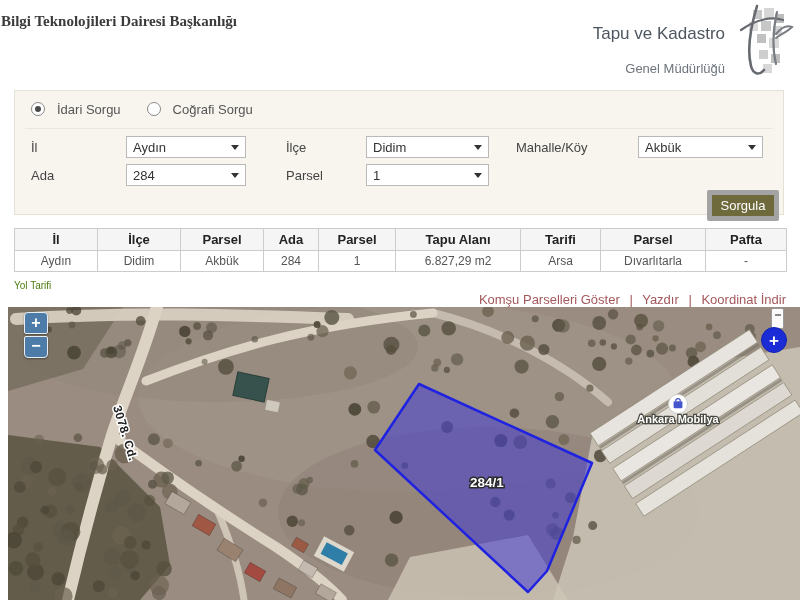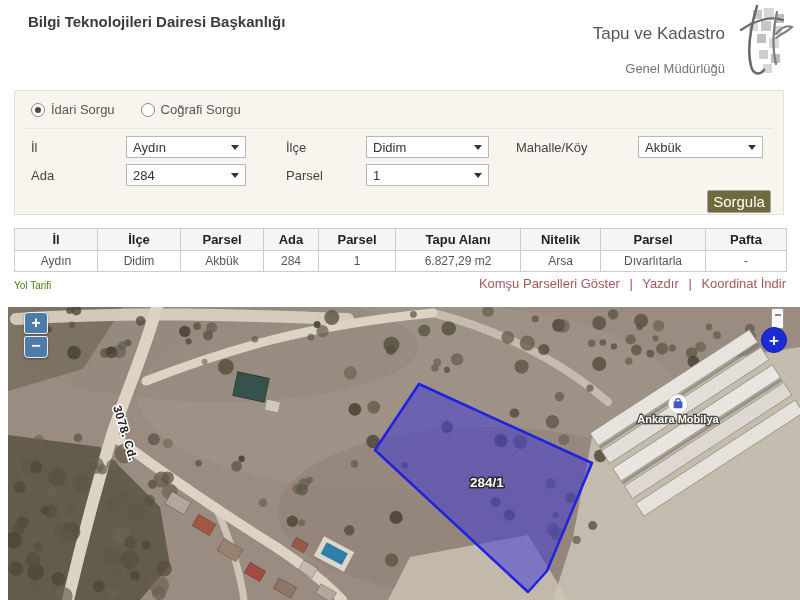--- a/index.html
+++ b/index.html
@@ -1,63 +1,63 @@
 <!DOCTYPE html>
 <html><head>
 <meta charset="utf-8">
 <style>
   html,body{margin:0;padding:0;background:#fff;}
   #app{position:relative;width:800px;height:600px;overflow:hidden;
        font-family:"Liberation Sans",sans-serif;background:#ffffff;}
   .abs{position:absolute;}
 
   
-  .page-title{left:28px;top:13px;font-size:15px;font-weight:bold;color:#3b3b3b;}
+  .page-title{left:1px;top:13px;font-size:15px;font-weight:bold;color:#3b3b3b;font-family:Liberation Serif, serif;}
   .page-subtitle{left:10px;top:37px;font-size:15px;color:#979797;}
   .org-block{left:440px;top:24px;width:285px;text-align:right;}
   .org-l1{font-size:17px;color:#4e565f;text-align:right;}
   .org-l2{font-size:13px;color:#6d747c;margin-top:17px;}
   .logo{left:731px;top:4px;}
 
   
   .form-panel{left:14px;top:90px;width:770px;height:125px;background:#f7f5ee;
               border:1px solid #e4e1d7;box-sizing:border-box;}
   .radio-row{left:16px;top:11px;display:flex;gap:26px;align-items:center;}
-  .radio{display:flex;align-items:flex-end;gap:6px;cursor:pointer;}
+  .radio{display:flex;align-items:flex-start;gap:12px;cursor:pointer;}
   .radio-circ{width:12px;height:12px;border-radius:50%;border:1px solid #8a8a8a;
               background:#fff;display:inline-flex;align-items:center;justify-content:center;}
   .radio-circ.sel::after{content:"";width:6px;height:6px;border-radius:50%;background:#4a4a4a;}
   .radio-lbl{font-size:13px;color:#555;}
   .form-sep{left:10px;right:10px;top:37px;border-top:1px solid #eae7de;height:0;}
   .flabel{font-size:13px;color:#444;}
   .select{height:22px;box-sizing:border-box;background:#fff;border:1px solid #b9b9b9;
           font-size:13px;color:#333;padding:3px 18px 2px 6px;cursor:pointer;overflow:hidden;
           white-space:nowrap;}
   .select .arrow{position:absolute;right:6px;top:8px;width:0;height:0;
           border-left:4px solid transparent;border-right:4px solid transparent;
           border-top:5px solid #333;}
   .lbl-il{left:16px;top:49px;} .sel-il{left:111px;top:45px;width:120px;}
   .lbl-ilce{left:271px;top:49px;} .sel-ilce{left:351px;top:45px;width:123px;}
   .lbl-mahalle{left:501px;top:49px;} .sel-mahalle{left:623px;top:45px;width:125px;}
   .lbl-ada{left:16px;top:77px;} .sel-ada{left:111px;top:73px;width:120px;}
   .lbl-parsel{left:271px;top:77px;} .sel-parsel{left:351px;top:73px;width:123px;}
   .sorgula{left:692px;top:99px;width:62px;height:21px;background:#6f6a3c;color:#fff;
-           font-size:15px;text-align:center;line-height:21px;border:1px solid #a3a3a3;
+           font-size:13px;text-align:center;line-height:21px;border:5px solid #a3a3a3;
            border-radius:2px;cursor:pointer;}
 
   
   .rtable{left:14px;top:228px;width:772px;border-collapse:collapse;table-layout:fixed;}
   .rtable th{border:1px solid #cccccc;background:#f5f5f5;font-size:13px;font-weight:bold;
              color:#222;height:21px;padding:0;}
   .rtable td{border:1px solid #cccccc;background:#fff;font-size:12px;color:#555;
              height:20px;text-align:center;padding:0;}
 
   
   .link-left{left:14px;top:280px;font-size:10px;color:#4d7c0f;cursor:pointer;}
-  .links-right{right:14px;top:276px;font-size:13px;color:#a4575a;text-align:center;}
+  .links-right{right:14px;top:292px;font-size:13px;color:#a4575a;text-align:center;}
   .links-right span.lnk{cursor:pointer;}
   .links-right span.sep{margin:0 6px;color:#a4575a;}
 
   
   .map{left:8px;top:307px;width:792px;height:293px;background:#9a8c80;overflow:hidden;}
   .map svg{position:absolute;left:0;top:0;}
   .zoomctl{left:16px;top:5px;width:24px;}
   .zbtn{width:24px;height:22px;box-sizing:border-box;background:#4d7ca9;color:#fff;
         font-size:16px;font-weight:bold;text-align:center;line-height:20px;
         border:1px solid #e8edf2;cursor:pointer;box-shadow:0 1px 2px rgba(0,0,0,.35);}
@@ -161,21 +161,21 @@
         <col style="width:81px">
     </colgroup>
     <tbody>
         <tr>
       <th>İl</th>
       <th>İlçe</th>
       <th>Parsel</th>
       <th>Ada</th>
       <th>Parsel</th>
       <th>Tapu Alanı</th>
-      <th>Nitelik</th>
+      <th>Tarifi</th>
       <th>Parsel</th>
       <th>Pafta</th>
     </tr>
     <tr>
       <td>Aydın</td>
       <td>Didim</td>
       <td>Akbük</td>
       <td>284</td>
       <td>1</td>
       <td>6.827,29 m2</td>

